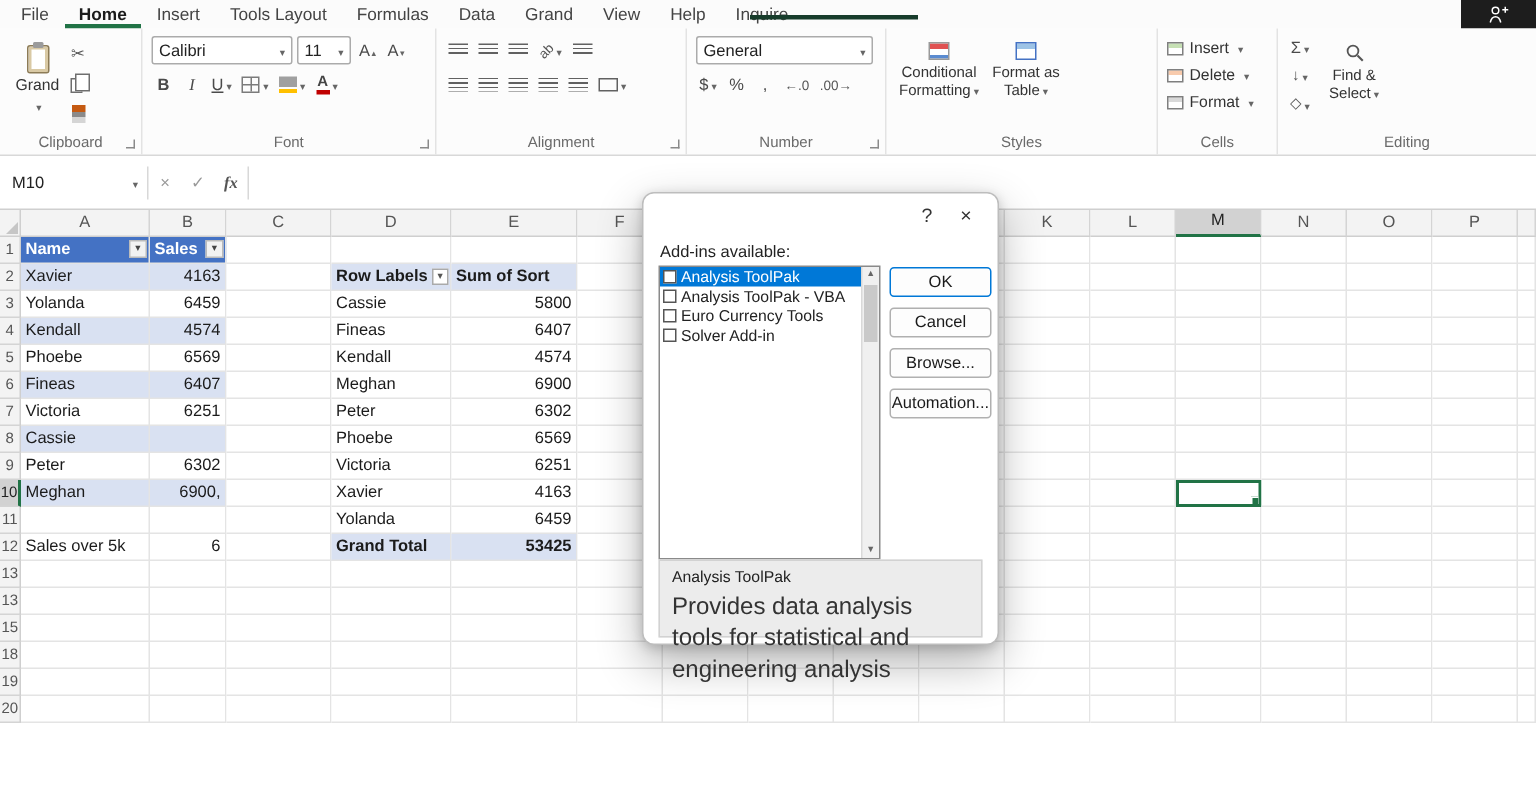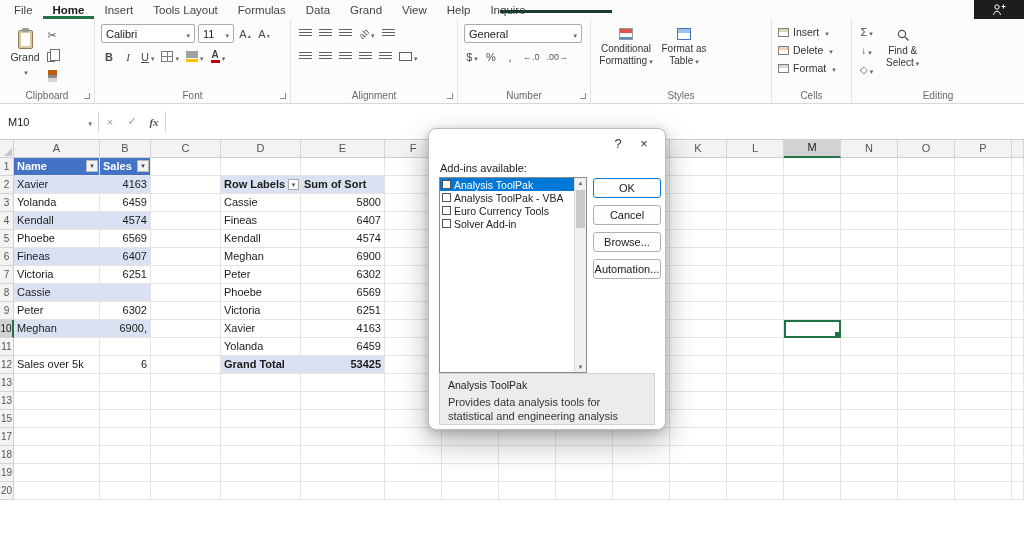--- a/index.html
+++ b/index.html
@@ -148,21 +148,21 @@
   .sarrow{position:absolute;left:0;width:11px;text-align:center;font-size:6px;color:#666;}
   .sarrow.up{top:2px;} .sarrow.down{bottom:2px;}
   .sthumb{position:absolute;left:1px;top:12px;width:9px;height:38px;background:#c9c9c9;}
   .dlgbtn{position:absolute;left:164px;width:68px;height:20px;font-size:11px;color:#1b1b1b;
           background:#fdfdfd;border:1px solid #b0b0b0;border-radius:3px;
           font-family:"Liberation Sans","DejaVu Sans",sans-serif;}
   .dlgbtn.primary{border:1px solid #0078d7;}
   .dlg-desc{position:absolute;left:10px;right:10px;top:244px;height:52px;background:#ececec;
             border:1px solid #d2d2d2;}
   .desc-title{font-size:10.5px;color:#222;margin:5px 8px 4px;}
-  .desc-text{font-size:11px;color:#333;margin:0 8px;line-height:1.3;}
+  .desc-text{font-size:16px;color:#333;margin:0 8px;line-height:1.3;}
 </style>
 </head>
 <body>
 
 <div id="app">
 
   <div class="tabsrow">
     <div class="tabs-strip" id="tabs-strip">
         <div class="rtab">File</div>
         <div class="rtab active">Home</div>
@@ -689,40 +689,20 @@
         <div class="cell" style="width: 57px;"></div>
         <div class="cell" style="width: 57px;"></div>
         <div class="cell" style="width: 57px;"></div>
         <div class="cell" style="width: 57px;"></div>
         <div class="cell" style="width: 57px;"></div>
         <div class="cell" style="width: 57px;"></div>
         <div class="cell" style="width: 12px;"></div>
       </div>
       <div class="srow">
         <div class="rhead">15</div>
-        <div class="cell" style="width: 86px;"></div>
-        <div class="cell" style="width: 51px;"></div>
-        <div class="cell" style="width: 70px;"></div>
-        <div class="cell" style="width: 80px;"></div>
-        <div class="cell" style="width: 84px;"></div>
-        <div class="cell" style="width: 57px;"></div>
-        <div class="cell" style="width: 57px;"></div>
-        <div class="cell" style="width: 57px;"></div>
-        <div class="cell" style="width: 57px;"></div>
-        <div class="cell" style="width: 57px;"></div>
-        <div class="cell" style="width: 57px;"></div>
-        <div class="cell" style="width: 57px;"></div>
-        <div class="cell" style="width: 57px;"></div>
-        <div class="cell" style="width: 57px;"></div>
-        <div class="cell" style="width: 57px;"></div>
-        <div class="cell" style="width: 57px;"></div>
-        <div class="cell" style="width: 12px;"></div>
-      </div>
-      <div class="srow">
-        <div class="rhead">17</div>
         <div class="cell" style="width: 86px;"></div>
         <div class="cell" style="width: 51px;"></div>
         <div class="cell" style="width: 70px;"></div>
         <div class="cell" style="width: 80px;"></div>
         <div class="cell" style="width: 84px;"></div>
         <div class="cell" style="width: 57px;"></div>
         <div class="cell" style="width: 57px;"></div>
         <div class="cell" style="width: 57px;"></div>
         <div class="cell" style="width: 57px;"></div>
         <div class="cell" style="width: 57px;"></div>

